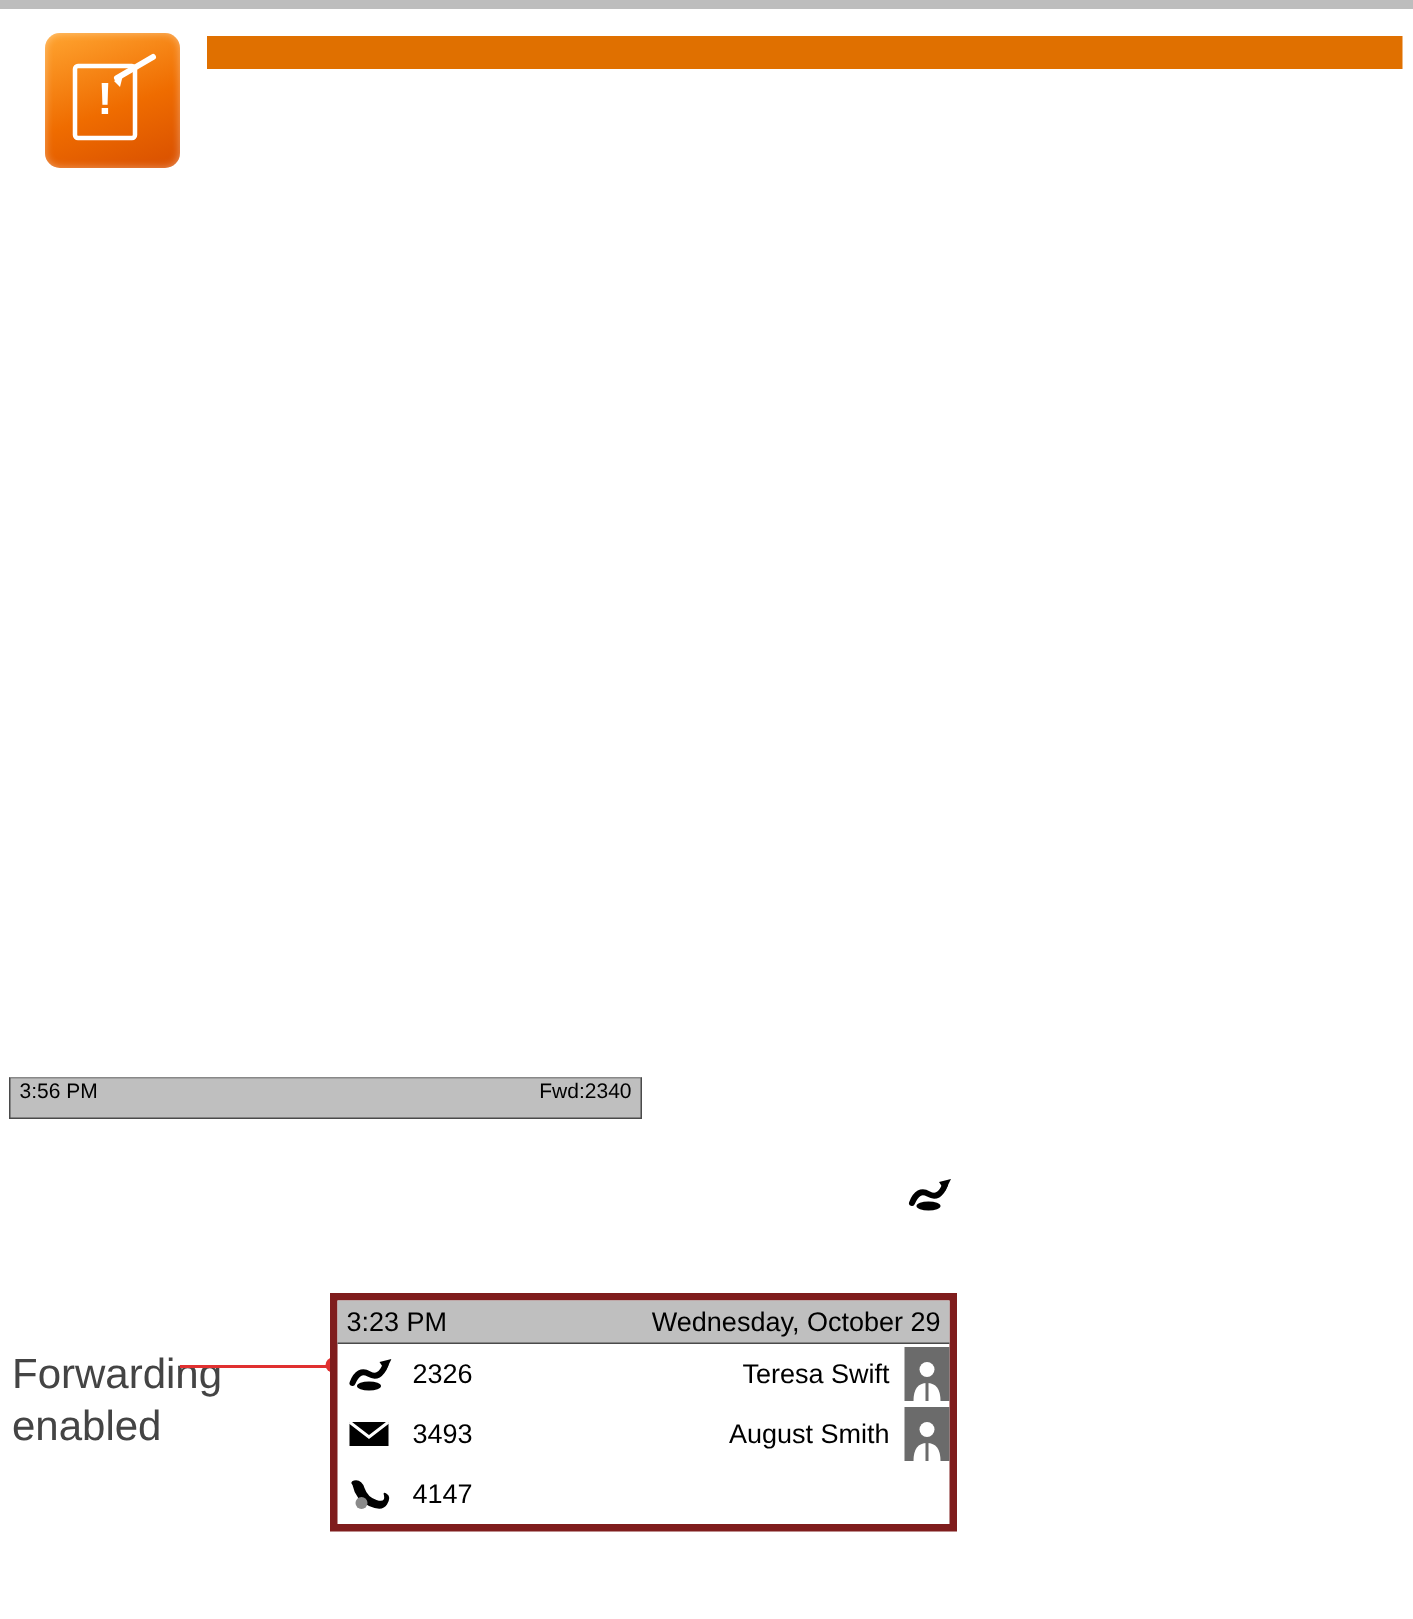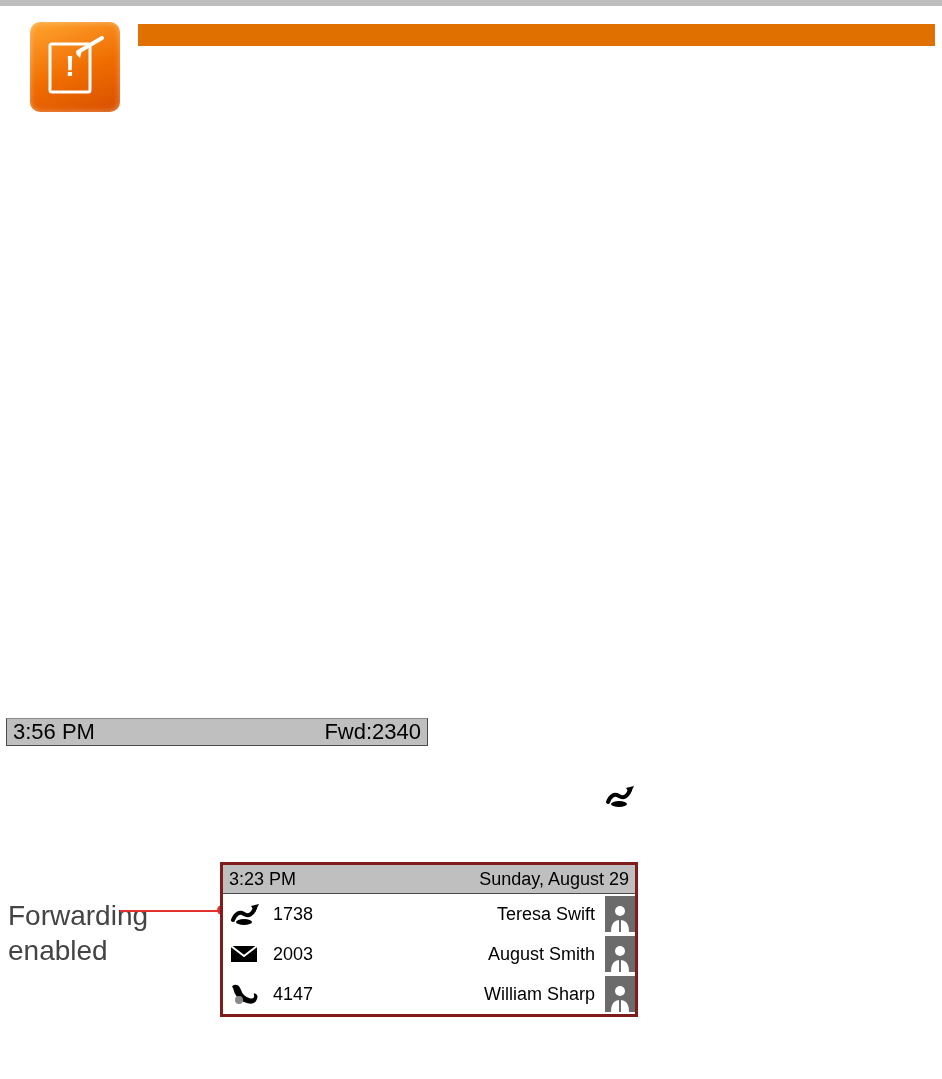--- a/index.html
+++ b/index.html
@@ -46,24 +46,23 @@
     position: absolute;
     left: 6px;
     top: 718px;
     width: 422px;
     height: 28px;
     background: #bfbfbf;
     border: 1px solid #4a4a4a;
     border-top-color: #888;
     box-sizing: border-box;
     display: flex;
-    align-items: center;
     justify-content: space-between;
     padding: 0 6px;
-    font-size: 22px;
+    font-size: 14px;
     color: #000;
   }
 
   
   .fwd-icon-float {
     position: absolute;
     left: 604px;
     top: 784px;
     width: 30px;
     height: 24px;
@@ -95,21 +94,21 @@
     border-radius: 50%;
     background: #e03030;
   }
 
   
   .phone-screen-2 {
     position: absolute;
     left: 220px;
     top: 862px;
     width: 418px;
-    border: 3px solid #7f1d1d;
+    border: 5px solid #7f1d1d;
     box-sizing: border-box;
     background: #ffffff;
   }
   .ps2-status {
     height: 28px;
     background: #bfbfbf;
     border-bottom: 1px solid #4a4a4a;
     display: flex;
     align-items: center;
     justify-content: space-between;
@@ -198,33 +197,33 @@
 <div class="annotation">
   <div>Forwarding</div>
   <div>enabled</div>
 </div>
 <div class="annotation-line"></div>
 <div class="annotation-dot"></div>
 
 <div class="phone-screen-2">
   <div class="ps2-status">
     <span>3:23 PM</span>
-    <span>Sunday, August 29</span>
+    <span>Wednesday, October 29</span>
   </div>
 
   <div class="ps2-row">
     <div class="left">
       <span class="line-icon">
         <svg viewBox="0 0 30 24">
           <path d="M4 18 Q8 8 15 12 Q22 16 26 6" fill="none" stroke="#000" stroke-width="4" stroke-linecap="round"></path>
           <polygon points="22,4 30,2 26,10" fill="#000"></polygon>
           <ellipse cx="15" cy="20" rx="8" ry="3" fill="#000"></ellipse>
         </svg>
       </span>
-      <span>1738</span>
+      <span>2326</span>
     </div>
     <div class="right">
       <span>Teresa Swift</span>
       <span class="avatar">
         <svg viewBox="0 0 24 30">
             <circle cx="12" cy="9" r="5" fill="#fff"></circle>
             <path d="M3 30 Q3 18 12 18 Q21 18 21 30 Z" fill="#fff"></path>
             <rect x="11" y="18" width="2" height="12" fill="#6b6b6b"></rect>
           </svg>
       </span>
@@ -232,21 +231,21 @@
   </div>
 
   <div class="ps2-row">
     <div class="left">
       <span class="line-icon">
         <svg viewBox="0 0 30 24">
           <rect x="2" y="4" width="26" height="16" fill="#000"></rect>
           <polyline points="2,4 15,14 28,4" fill="none" stroke="#fff" stroke-width="2"></polyline>
         </svg>
       </span>
-      <span>2003</span>
+      <span>3493</span>
     </div>
     <div class="right">
       <span>August Smith</span>
       <span class="avatar">
         <svg viewBox="0 0 24 30">
             <circle cx="12" cy="9" r="5" fill="#fff"></circle>
             <path d="M3 30 Q3 18 12 18 Q21 18 21 30 Z" fill="#fff"></path>
             <rect x="11" y="18" width="2" height="12" fill="#6b6b6b"></rect>
           </svg>
       </span>
@@ -256,25 +255,15 @@
   <div class="ps2-row">
     <div class="left">
       <span class="line-icon">
         <svg viewBox="0 0 30 24">
           <path d="M4 6 Q2 4 5 3 Q10 2 12 8 Q14 14 20 16 Q26 18 25 13 Q24 10 27 12 Q30 14 27 19 Q24 24 15 20 Q6 16 4 6 Z" fill="#000"></path>
           <circle cx="10" cy="18" r="4" fill="#8a8a8a"></circle>
         </svg>
       </span>
       <span>4147</span>
     </div>
-    <div class="right">
-      <span>William Sharp</span>
-      <span class="avatar">
-        <svg viewBox="0 0 24 30">
-            <circle cx="12" cy="9" r="5" fill="#fff"></circle>
-            <path d="M3 30 Q3 18 12 18 Q21 18 21 30 Z" fill="#fff"></path>
-            <rect x="11" y="18" width="2" height="12" fill="#6b6b6b"></rect>
-          </svg>
-      </span>
-    </div>
   </div>
 
 </div>
 
 </body></html>

